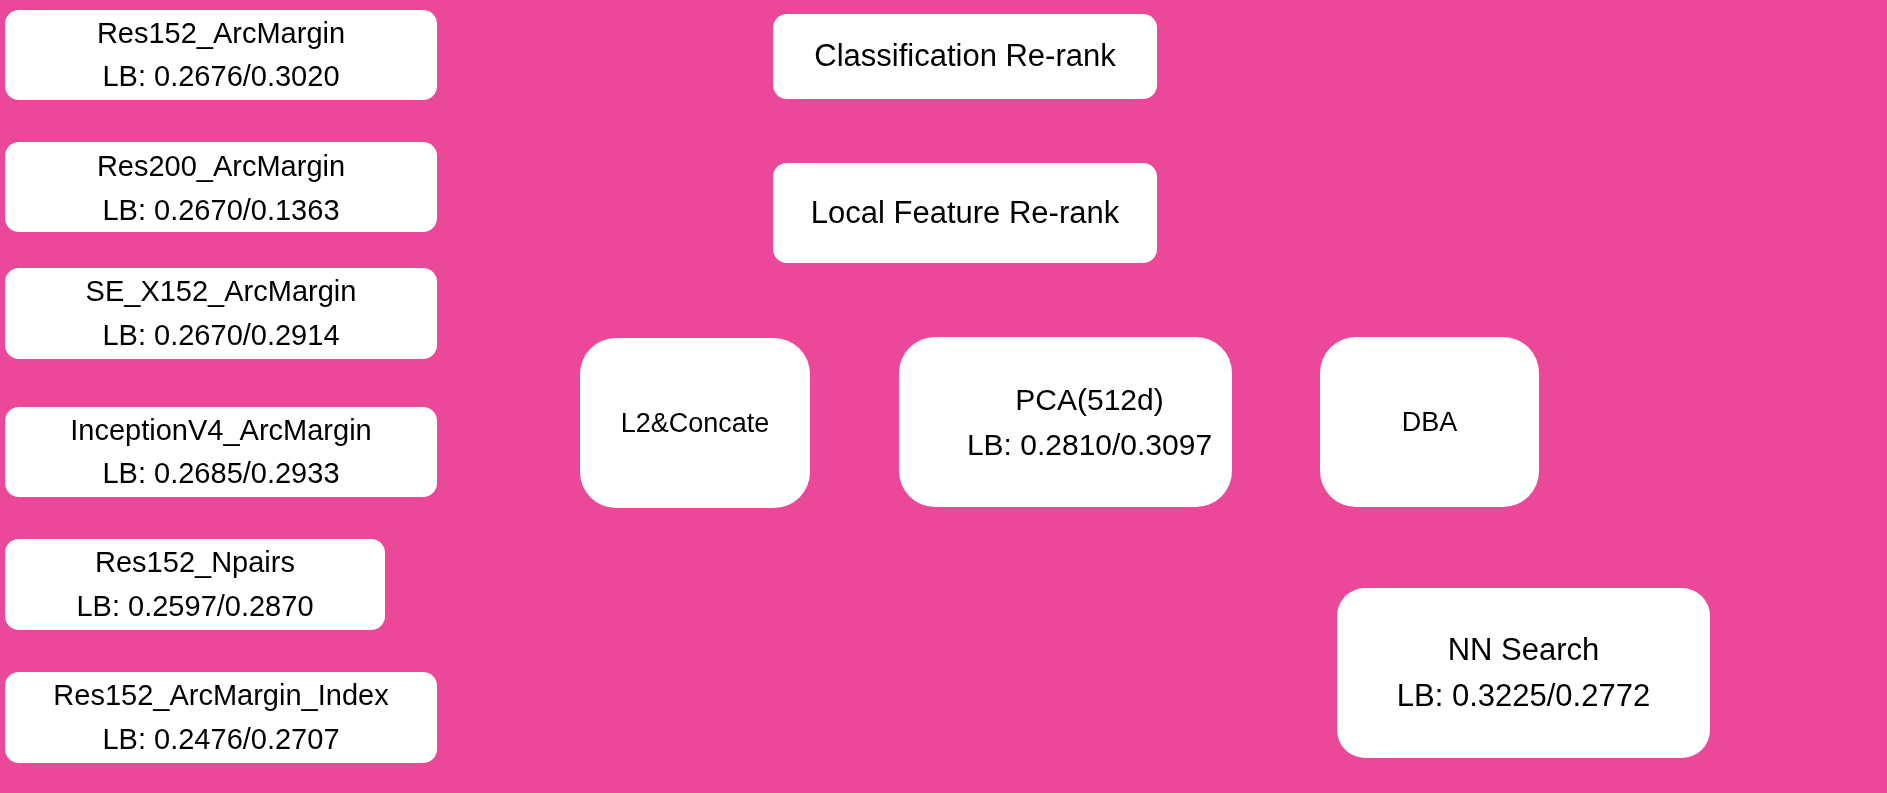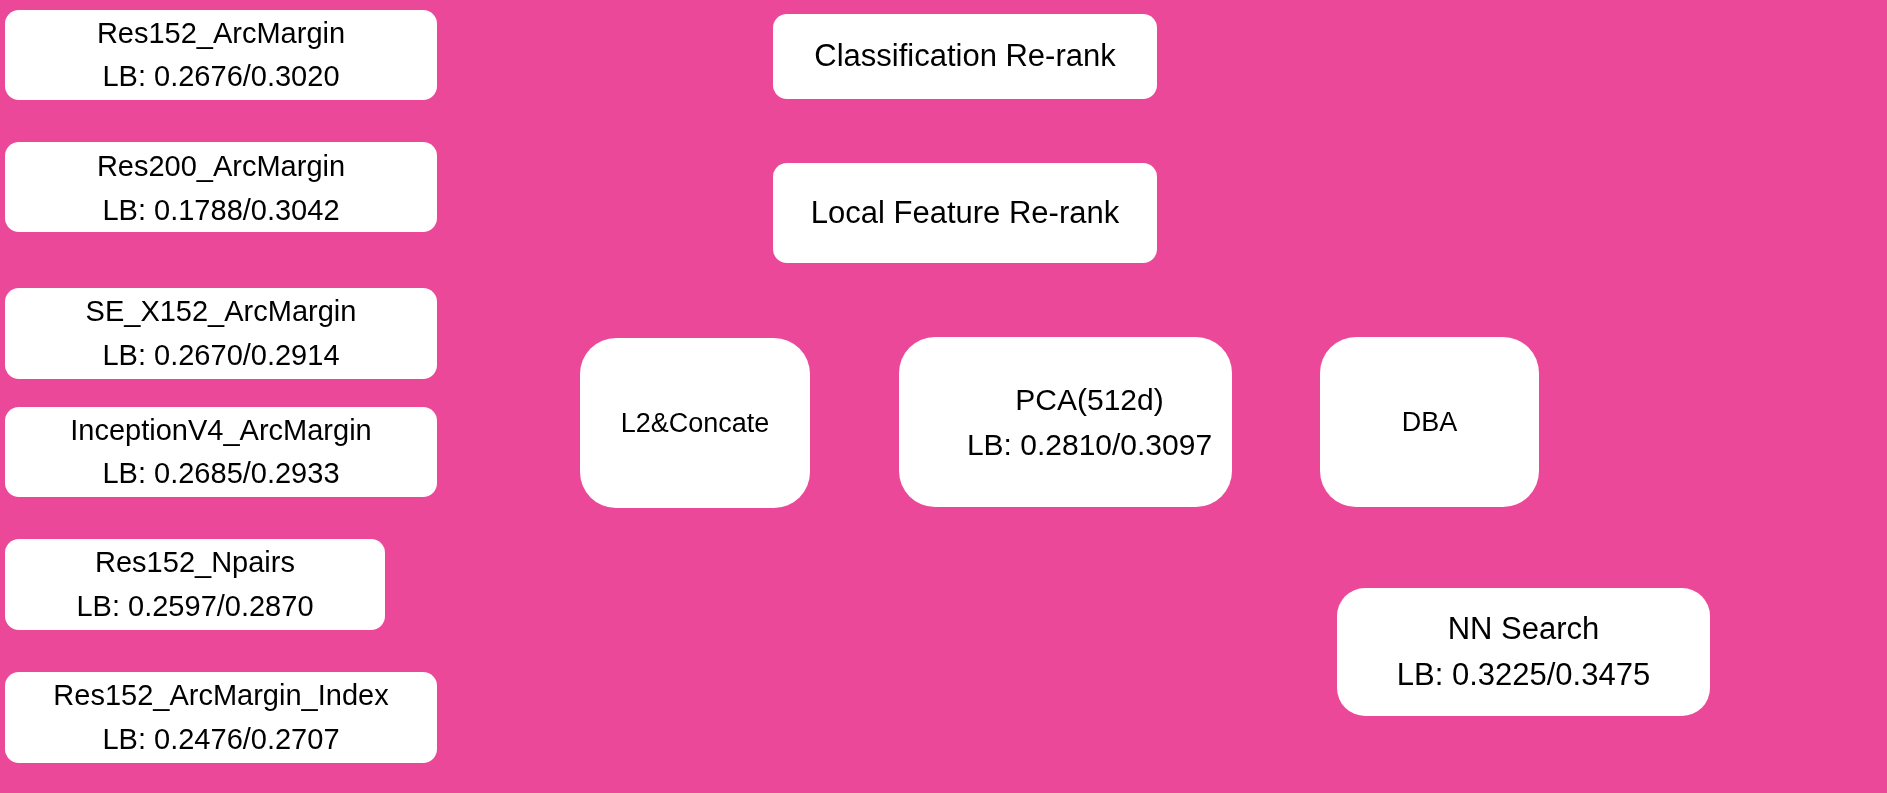--- a/index.html
+++ b/index.html
@@ -41,24 +41,24 @@
 
 <div id="stage">
 
   <div class="node model-box" style="left:5px; top:10px; width:432px; height:90px;">
     <div class="line">Res152_ArcMargin</div>
     <div class="line">LB: 0.2676/0.3020</div>
   </div>
 
   <div class="node model-box" style="left:5px; top:142px; width:432px; height:90px;justify-content:flex-end;">
     <div class="line">Res200_ArcMargin</div>
-    <div class="line">LB: 0.1788/0.3042</div>
+    <div class="line">LB: 0.2670/0.1363</div>
   </div>
 
-  <div class="node model-box" style="left:5px; top:288px; width:432px; height:91px;">
+  <div class="node model-box" style="left:5px; top:268px; width:432px; height:91px;">
     <div class="line">SE_X152_ArcMargin</div>
     <div class="line">LB: 0.2670/0.2914</div>
   </div>
 
   <div class="node model-box" style="left:5px; top:407px; width:432px; height:90px;">
     <div class="line">InceptionV4_ArcMargin</div>
     <div class="line">LB: 0.2685/0.2933</div>
   </div>
 
   <div class="node model-box" style="left:5px; top:539px; width:380px; height:91px;">
@@ -86,18 +86,18 @@
   <div class="node step-box pca" style="left:899px; top:337px; width:333px; height:170px;padding-left:48px;">
     <div class="line">PCA(512d)</div>
     <div class="line">LB: 0.2810/0.3097</div>
   </div>
 
   <div class="node step-box" style="left:1320px; top:337px; width:219px; height:170px;">
     <div class="line">DBA</div>
   </div>
 
 
-  <div class="node result-box" style="left:1337px; top:588px; width:373px; height:128px;">
+  <div class="node result-box" style="left:1337px; top:588px; width:373px; height:170px;">
     <div class="line">NN Search</div>
-    <div class="line">LB: 0.3225/0.3475</div>
+    <div class="line">LB: 0.3225/0.2772</div>
   </div>
 
 </div>
 
 </body></html>

